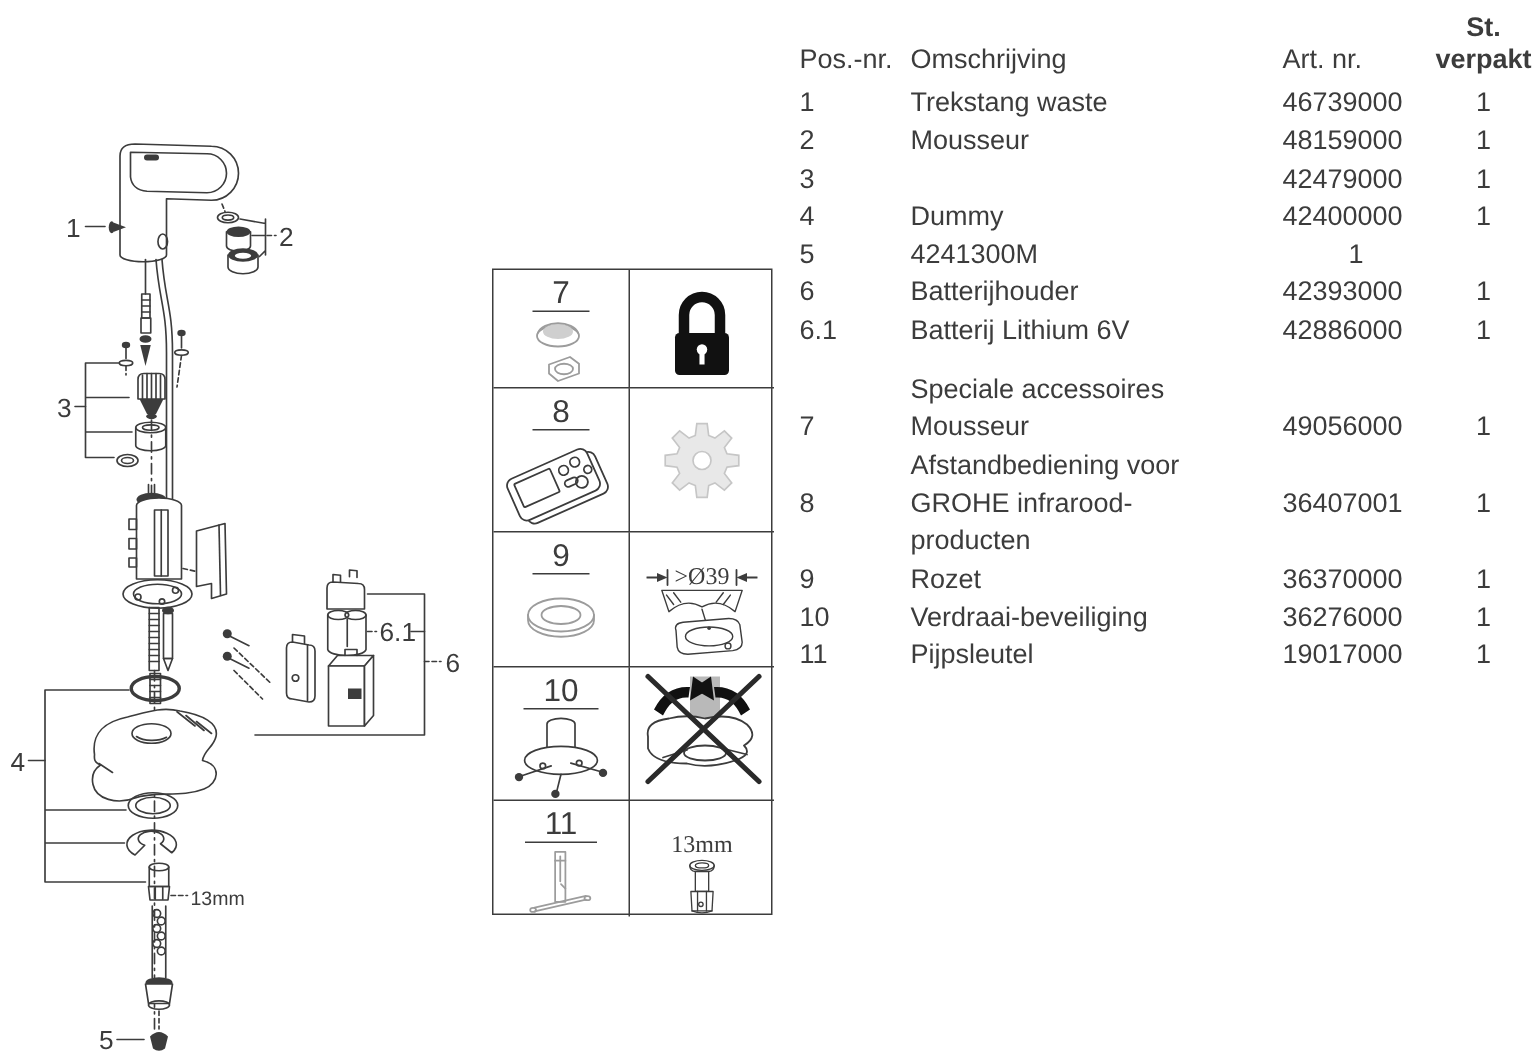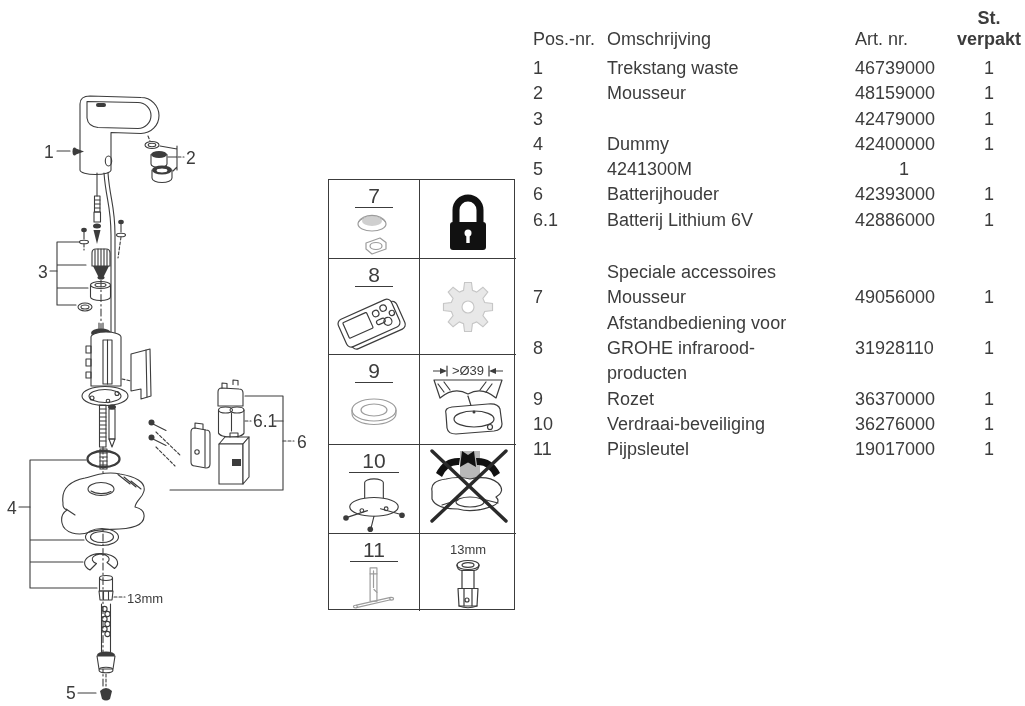--- a/index.html
+++ b/index.html
@@ -32,33 +32,33 @@
       stroke:#3c3c3c; stroke-width:1.2; fill:none; stroke-linecap:round; stroke-linejoin:round; }
   .icon .fill { fill:#111; stroke:none; }
   .icon .gray  { stroke:#9c9c9c; }
   .icon .grayfill { fill:#cfcfcf; stroke:none; }
   .icon .white { fill:#fff; }
   .icon .gearbody { fill:#e8e8e8; stroke:#c6c6c6; stroke-width:1.5; }
   .icon .ghole { fill:#fff; stroke:#c6c6c6; stroke-width:1.5; }
   .icon .solid { fill:#b9b9b9; stroke:none; }
   .icon .black { fill:#111; stroke:none; }
   .icon .xline { stroke:#2a2a2a; stroke-width:3.4; }
-  .dim { display:flex; align-items:center; gap:3px; font-size:13px; margin-top:9px; line-height:14px; }
+  .dim { display:flex; align-items:center; gap:3px; font-size:16px; margin-top:23px; line-height:14px;font-family:Liberation Serif, serif; }
   .dim svg { display:block; }
 
   
   .parts { position:absolute; left:533px; top:8px; width:492px; font-size:18px; }
   .thead { display:grid; grid-template-columns:74px 248px 98px 72px; align-items:end; line-height:21px; }
   .thead .qty { text-align:center; white-space:pre-line;font-weight:bold; }
   .tbody { margin-top:6px; }
   .trow { display:grid; grid-template-columns:74px 248px 98px 72px; align-items:center;
           line-height:25.3px; min-height:25.3px; }
   .trow .desc { white-space:pre-line; }
   .trow .qty { text-align:center; }
-  .trow.section-gap { margin-top:27px; }
+  .trow.section-gap { margin-top:14px; }
 </style>
 </head>
 <body>
 
 <div class="canvas">
 
   <svg class="diagram" width="530" height="706" viewBox="0 0 530 706">
 
     <g>
       <path class="white" d="M80,170 L80,104 Q80,96 90,96 L141,97.5 A18 18 0 0 1 141,133.5 L111,132.5 L111,170 A15.5 4.5 0 0 1 80,170 Z"></path>
@@ -418,21 +418,21 @@
         <div class="pos">7</div>
         <div class="desc">Mousseur</div>
         <div class="art">49056000</div>
         <div class="qty">1</div>
       </div>
       <div class="trow">
         <div class="pos">8</div>
         <div class="desc">Afstandbediening voor
 GROHE infrarood-
 producten</div>
-        <div class="art">31928110</div>
+        <div class="art">36407001</div>
         <div class="qty">1</div>
       </div>
       <div class="trow">
         <div class="pos">9</div>
         <div class="desc">Rozet</div>
         <div class="art">36370000</div>
         <div class="qty">1</div>
       </div>
       <div class="trow">
         <div class="pos">10</div>

